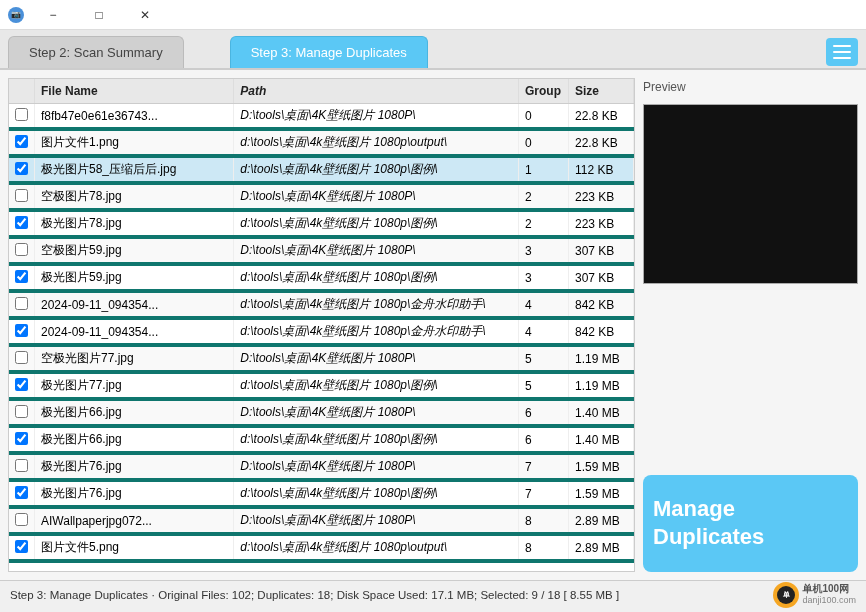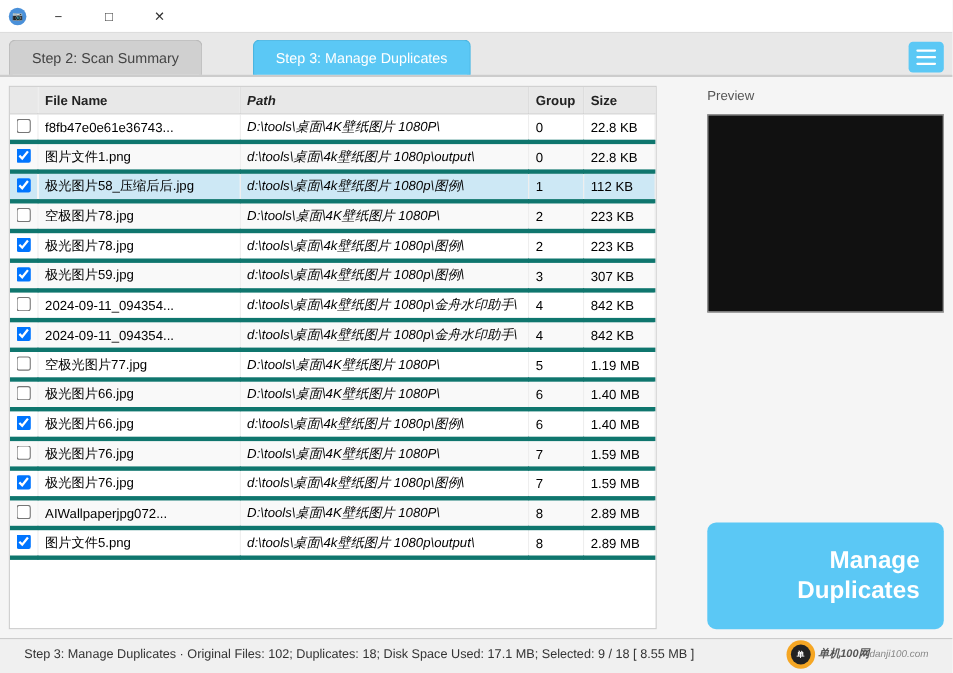--- a/index.html
+++ b/index.html
@@ -136,55 +136,54 @@
     .col-name { max-width: 140px; }
     .col-path { max-width: 200px; font-style: italic; }
     .col-group { width: 50px; text-align: left; }
     .col-size { width: 65px; }
 
     .preview-panel {
       width: 215px;
       display: flex;
       flex-direction: column;
       gap: 8px;
-      margin-left: 38px;
     }
     .preview-label {
       font-size: 12px;
       color: #555;
       padding: 2px 0;
     }
     .preview-image {
       width: 100%;
       height: 180px;
       background: #111;
       border: 1px solid #aaa;
     }
     .manage-duplicates-btn {
       margin-top: auto;
       background: #5bc8f5;
       border: none;
       border-radius: 8px;
-      padding: 20px 22px;
+      padding: 20px 10px;
       cursor: pointer;
       color: white;
       font-size: 22px;
       font-weight: 700;
-      text-align: right;
+      text-align: left;
       line-height: 1.3;
       width: 100%;
     }
 
     .status-bar {
       height: 28px;
       background: #f0f0f0;
       border-top: 1px solid #ccc;
       display: flex;
       align-items: center;
-      padding: 0 22px;
+      padding: 0 10px;
       font-size: 11.5px;
       color: #333;
       gap: 16px;
       justify-content: space-between;
     }
     .status-text { flex: 1; }
     .logo-container {
       display: flex; align-items: center; gap: 2px;
     }
   </style>
@@ -253,20 +252,27 @@
             <td class="col-size">223 KB</td>
           </tr>
           <tr>
             <td class="checkbox-cell"><input type="checkbox" checked="" style=""></td>
             <td class="col-name">极光图片78.jpg</td>
             <td class="col-path">d:\tools\桌面\4k壁纸图片 1080p\图例\</td>
             <td class="col-group">2</td>
             <td class="col-size">223 KB</td>
           </tr>
           <tr>
+            <td class="checkbox-cell"><input type="checkbox" style=""></td>
+            <td class="col-name">空极图片59.jpg</td>
+            <td class="col-path">D:\tools\桌面\4K壁纸图片 1080P\</td>
+            <td class="col-group">3</td>
+            <td class="col-size">307 KB</td>
+          </tr>
+          <tr>
             <td class="checkbox-cell"><input type="checkbox" checked="" style=""></td>
             <td class="col-name">极光图片59.jpg</td>
             <td class="col-path">d:\tools\桌面\4k壁纸图片 1080p\图例\</td>
             <td class="col-group">3</td>
             <td class="col-size">307 KB</td>
           </tr>
           <tr>
             <td class="checkbox-cell"><input type="checkbox" style=""></td>
             <td class="col-name">2024-09-11_094354...</td>
             <td class="col-path">d:\tools\桌面\4k壁纸图片 1080p\金舟水印助手\</td>
@@ -277,20 +283,27 @@
             <td class="checkbox-cell"><input type="checkbox" checked="" style=""></td>
             <td class="col-name">2024-09-11_094354...</td>
             <td class="col-path">d:\tools\桌面\4k壁纸图片 1080p\金舟水印助手\</td>
             <td class="col-group">4</td>
             <td class="col-size">842 KB</td>
           </tr>
           <tr>
             <td class="checkbox-cell"><input type="checkbox" style=""></td>
             <td class="col-name">空极光图片77.jpg</td>
             <td class="col-path">D:\tools\桌面\4K壁纸图片 1080P\</td>
+            <td class="col-group">5</td>
+            <td class="col-size">1.19 MB</td>
+          </tr>
+          <tr>
+            <td class="checkbox-cell"><input type="checkbox" checked="" style=""></td>
+            <td class="col-name">极光图片77.jpg</td>
+            <td class="col-path">d:\tools\桌面\4k壁纸图片 1080p\图例\</td>
             <td class="col-group">5</td>
             <td class="col-size">1.19 MB</td>
           </tr>
           <tr>
             <td class="checkbox-cell"><input type="checkbox" style=""></td>
             <td class="col-name">极光图片66.jpg</td>
             <td class="col-path">D:\tools\桌面\4K壁纸图片 1080P\</td>
             <td class="col-group">6</td>
             <td class="col-size">1.40 MB</td>
           </tr>
@@ -343,19 +356,19 @@
   </div>
 </div>
 
 <div class="status-bar">
   <span class="status-text">Step 3: Manage Duplicates  ·  Original Files: 102;   Duplicates: 18;   Disk Space Used: 17.1 MB;   Selected: 9 / 18  [ 8.55 MB ]</span>
   <div class="logo-container">
     <div style="display:flex;align-items:center;gap:3px;">
       <div style="width:26px;height:26px;background:#f5a623;border-radius:50%;display:flex;align-items:center;justify-content:center;">
         <div style="width:18px;height:18px;background:#222;border-radius:50%;display:flex;align-items:center;justify-content:center;font-size:7px;color:white;font-weight:bold;">单</div>
       </div>
-      <div style="display:flex;flex-direction:row;line-height:1.2;font-style:italic;">
+      <div style="display:flex;flex-direction:column;line-height:1.2;">
         <span style="font-size:10px;color:#555;font-weight:bold;">单机100网</span>
         <span style="font-size:9px;color:#888;">danji100.com</span>
       </div>
     </div>
   </div>
 </div>
 
 </body></html>

